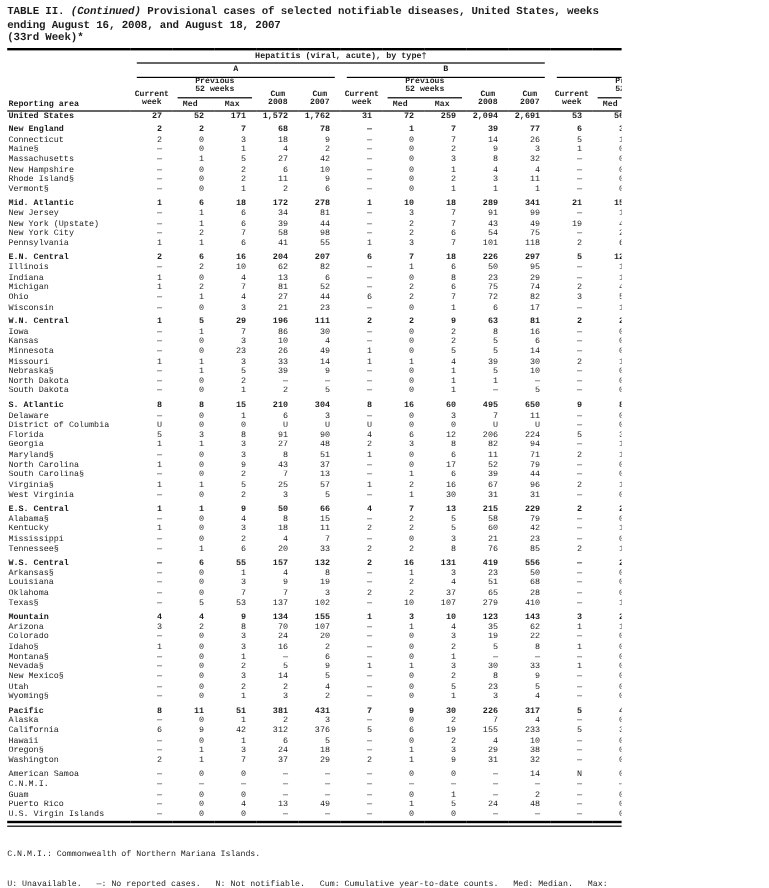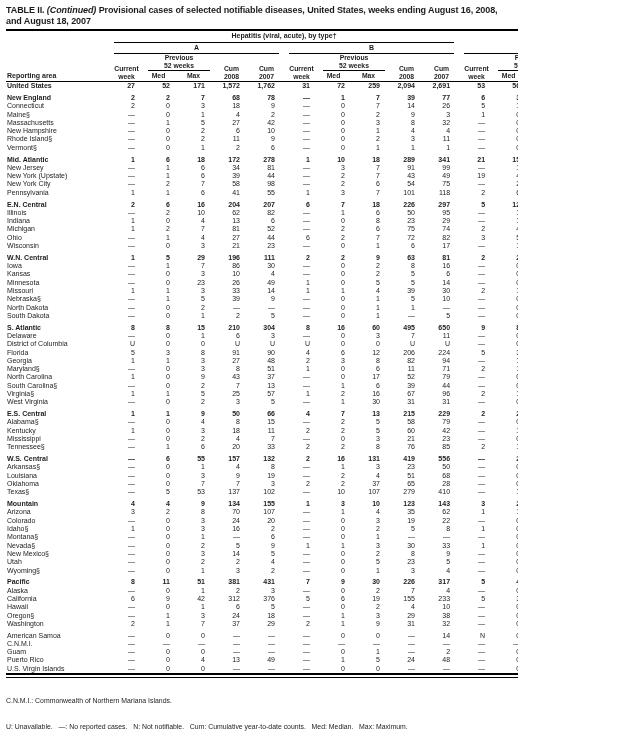--- a/index.html
+++ b/index.html
@@ -1,19 +1,19 @@
 <!DOCTYPE html>
 <html><head>
 <meta charset="utf-8">
 <style>
   html,body { margin:0; padding:0; background:#ffffff; }
   .page {
     width:518px; height:740px; box-sizing:border-box;
     padding:5px 7px 4px 6px;
-    font-family:Liberation Sans, sans-serif;
+    font-family:Liberation Mono, monospace;
     color:#1c1c1c; background:#fff; overflow:hidden;
   }
   .title { font-size:9px; font-weight:bold; line-height:10.5px; letter-spacing:-0.1px; }
   .title .cont { font-style:italic; }
   table.datatable {
     border-collapse:collapse; table-layout:fixed;
     width:628px; margin-top:3px;
     border-top:2px solid #000; border-bottom:2px solid #000;
   }
   col.c-area { width:103px; }
@@ -43,20 +43,21 @@
 </style>
 </head>
 <body>
 
 <div class="page">
 
   <div class="title">
     <span>TABLE II.</span>
     <span class="cont">(Continued)</span>
     <span>Provisional cases of selected notifiable diseases, United States, weeks ending August 16, 2008, and August 18, 2007</span>
+    <div>(33rd Week)*</div>
   </div>
 
   <table class="datatable">
     <colgroup>
       <col class="c-area">
       <col class="c-num">
         <col class="c-num">
         <col class="c-num">
         <col class="c-num">
         <col class="c-num">

